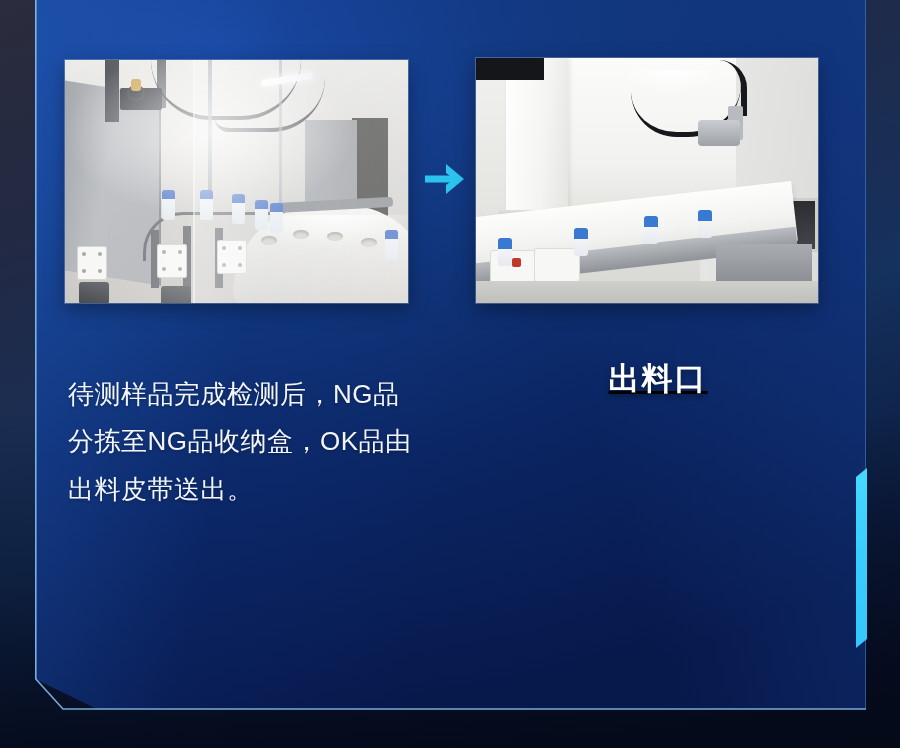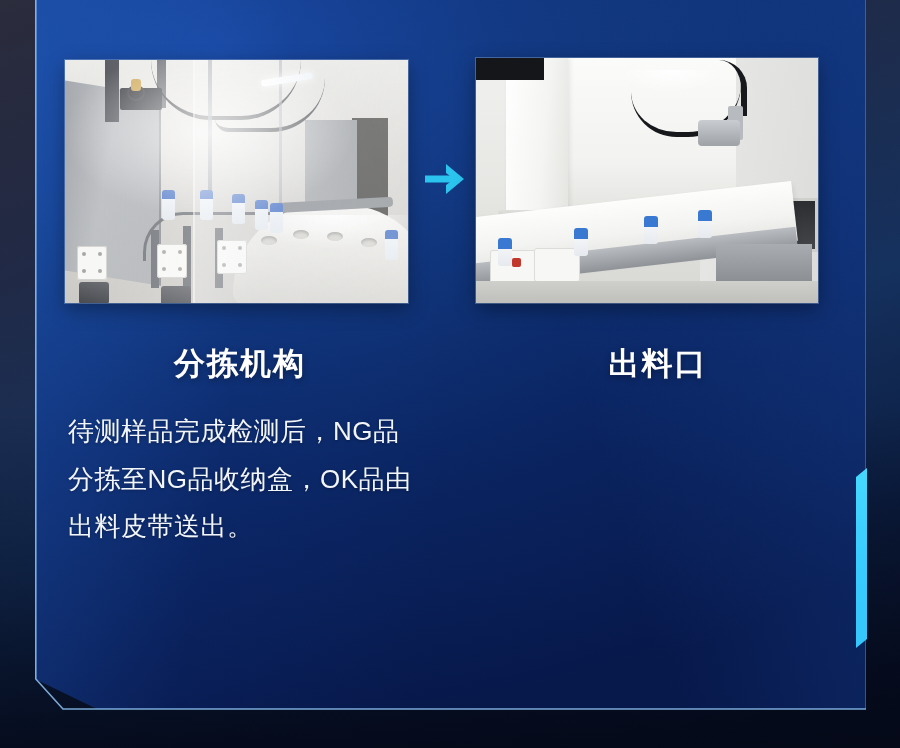--- a/index.html
+++ b/index.html
@@ -166,21 +166,21 @@
   .R-red{position:absolute;left:36px;top:200px;width:9px;height:9px;background:#c1372b;border-radius:2px;}
   .R-floor{position:absolute;left:0;bottom:0;width:100%;height:22px;
     background:linear-gradient(180deg,#cfcfcc,#bfbfbc);}
 
   
   .arrow{position:absolute;left:421px;top:155px;width:48px;height:48px;}
 
   
   .col{position:absolute;}
   .col-left{left:60px;top:345px;width:360px;}
-  .col-right{left:478px;top:345px;width:360px;}
+  .col-right{left:478px;top:360px;width:360px;text-decoration:underline;}
   .card-title{
     text-align:center;color:#ffffff;font-size:31px;font-weight:bold;
     letter-spacing:2px;line-height:1.2;
     text-shadow:0 2px 6px rgba(0,0,0,.35);
   }
   .card-body{
     margin-top:26px;color:#f2f6fb;font-size:26px;line-height:1.82;
     letter-spacing:.5px;text-align:left;
     text-shadow:0 1px 3px rgba(0,0,0,.30);
   }
@@ -315,21 +315,20 @@
       <div class="R-vialR" style="left:22px;top:180px;"></div>
       <div class="R-vialR" style="left:98px;top:170px;"></div>
       <div class="R-vialR" style="left:168px;top:158px;"></div>
       <div class="R-vialR" style="left:222px;top:152px;"></div>
 
       <div class="R-floor"></div>
     </div>
   </div>
 
   <div class="col col-left">
-    <div class="card-title">分拣机构</div>
     <div class="card-body">待测样品完成检测后，NG品分拣至NG品收纳盒，OK品由出料皮带送出。</div>
   </div>
 
   <div class="col col-right">
     <div class="card-title">出料口</div>
   </div>
 
 </div>
 
 </body></html>

